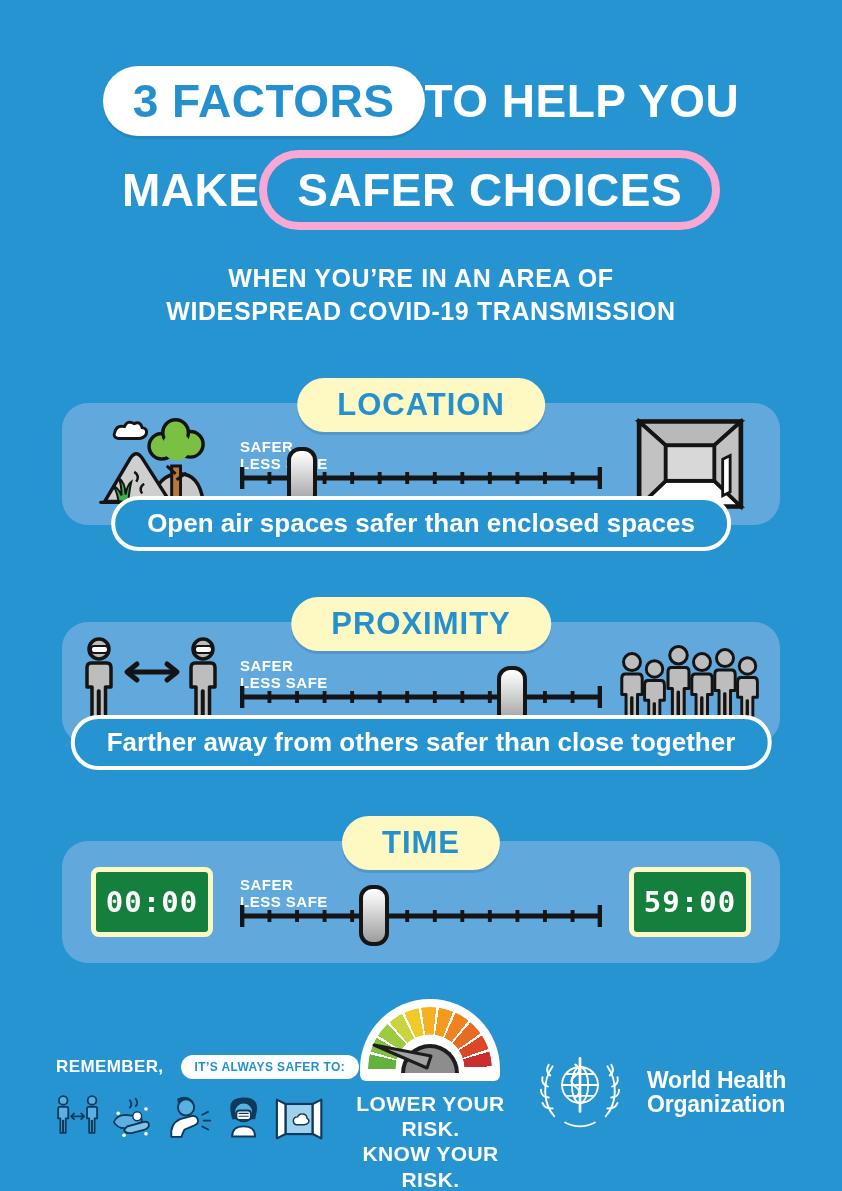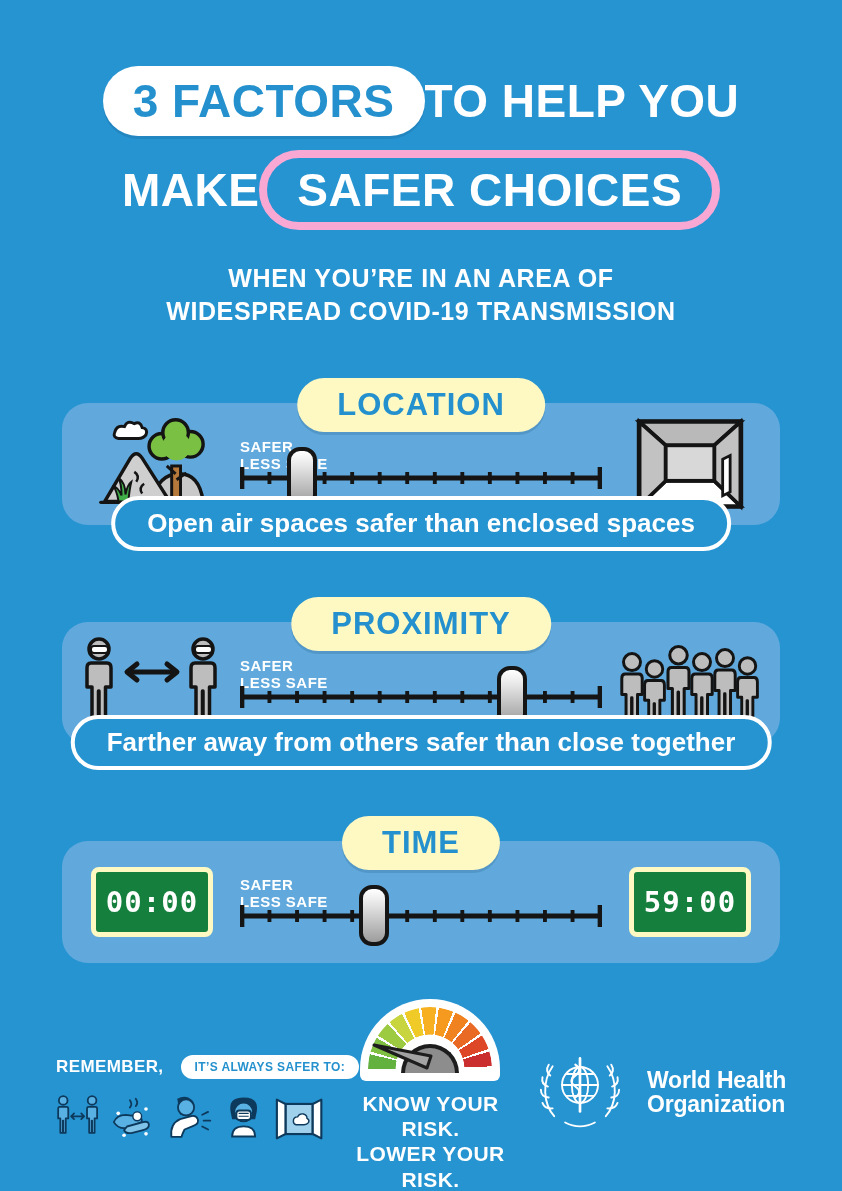--- a/index.html
+++ b/index.html
@@ -286,22 +286,22 @@
 
     <div class="foot-center">
       <div class="gauge">
         <div class="gauge-ring"></div>
         <div class="gauge-hub"></div>
         <svg class="gauge-needle" viewBox="0 0 140 82">
           <polygon points="14,46 71,57 67,69" fill="#a3a3a3" stroke="#1d1d1d" stroke-width="3" stroke-linejoin="round"></polygon>
         </svg>
       </div>
       <div class="risk-text">
+        <div>LOWER YOUR RISK.</div>
         <div>KNOW YOUR RISK.</div>
-        <div>LOWER YOUR RISK.</div>
       </div>
     </div>
 
     <div class="foot-right">
       <svg width="86" height="86" viewBox="0 0 110 110">
         <g fill="none" stroke="#ffffff" stroke-width="2.4" stroke-linecap="round">
           <circle cx="55" cy="46" r="23"></circle>
           <path d="M32,46 H78 M38,32 H72 M38,60 H72"></path>
           <ellipse cx="55" cy="46" rx="10.5" ry="23"></ellipse>
           <path d="M55,23 V69"></path>

